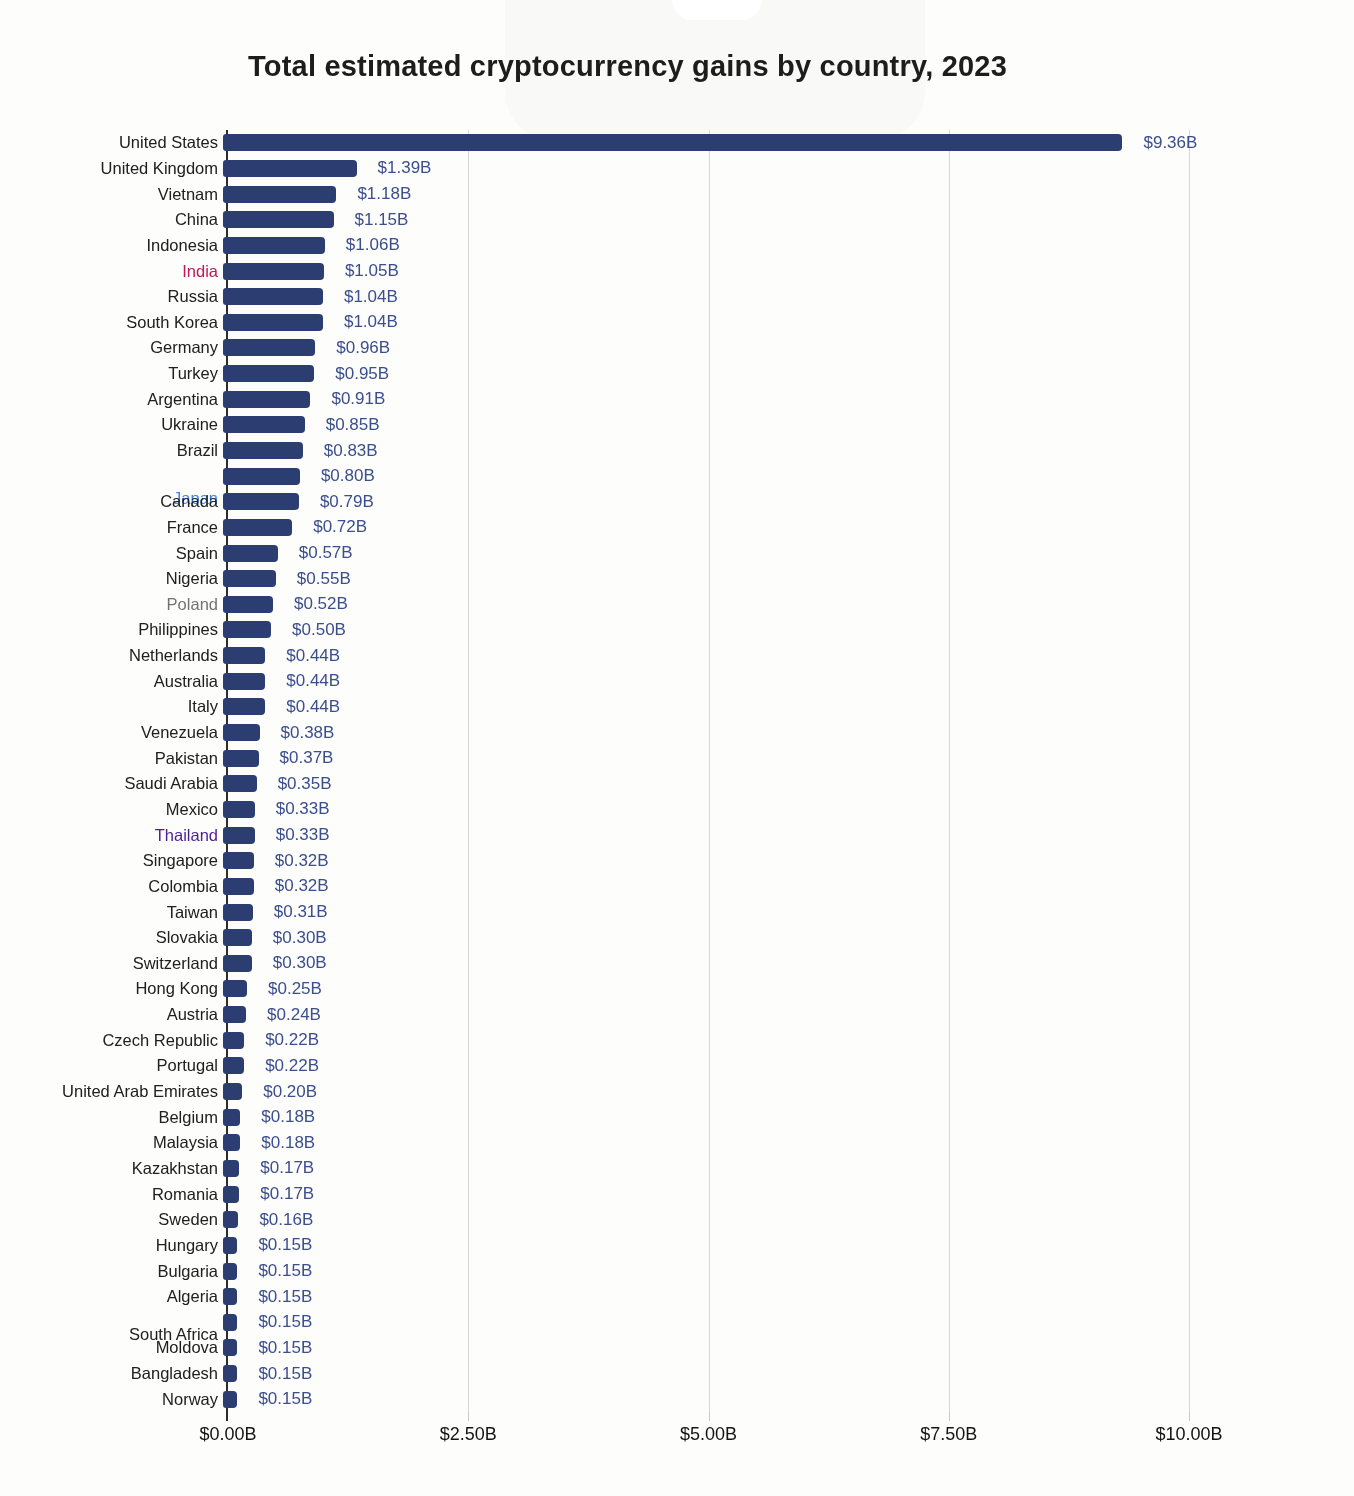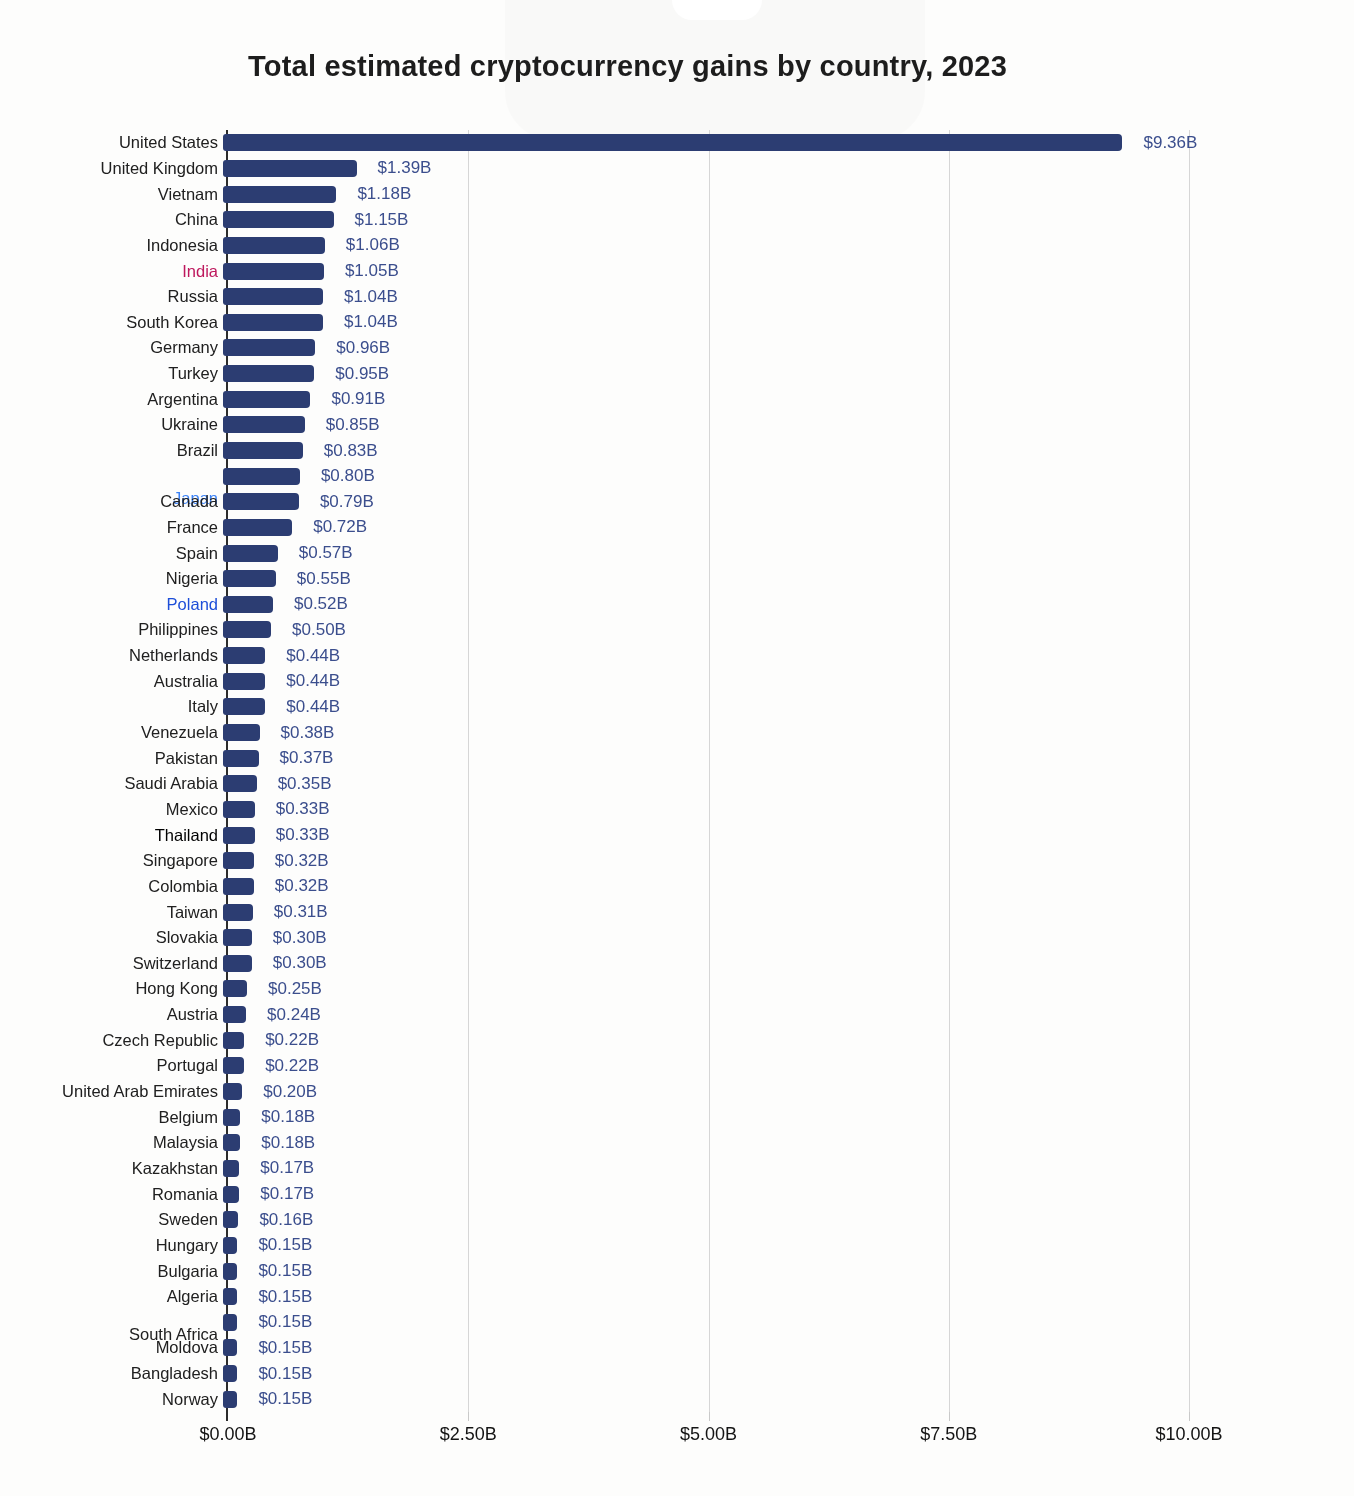--- a/index.html
+++ b/index.html
@@ -277,21 +277,21 @@
           </div>
         </div>
         <div class="bar-row">
           <div class="country-label" style="color: rgb(32, 32, 32);">Nigeria</div>
           <div class="bar-track">
             <div class="value-bar" style="width: 52.855px; background: rgb(44, 61, 114);"></div>
             <div class="value-label" style="color: rgb(59, 78, 141);">$0.55B</div>
           </div>
         </div>
         <div class="bar-row">
-          <div class="country-label" style="color: #1d4ed8; padding-left: 28px;">Poland</div>
+          <div class="country-label" style="color: #737373; padding-left: 28px;">Poland</div>
           <div class="bar-track">
             <div class="value-bar" style="width: 49.972px; background: rgb(44, 61, 114);"></div>
             <div class="value-label" style="color: rgb(59, 78, 141);">$0.52B</div>
           </div>
         </div>
         <div class="bar-row">
           <div class="country-label" style="color: rgb(32, 32, 32);">Philippines</div>
           <div class="bar-track">
             <div class="value-bar" style="width: 48.05px; background: rgb(44, 61, 114);"></div>
             <div class="value-label" style="color: rgb(59, 78, 141);">$0.50B</div>
@@ -340,21 +340,21 @@
           </div>
         </div>
         <div class="bar-row">
           <div class="country-label" style="color: rgb(32, 32, 32);">Mexico</div>
           <div class="bar-track">
             <div class="value-bar" style="width: 31.713px; background: rgb(44, 61, 114);"></div>
             <div class="value-label" style="color: rgb(59, 78, 141);">$0.33B</div>
           </div>
         </div>
         <div class="bar-row">
-          <div class="country-label" style="color: #000000;">Thailand</div>
+          <div class="country-label" style="color: #4c1d95;">Thailand</div>
           <div class="bar-track">
             <div class="value-bar" style="width: 31.713px; background: rgb(44, 61, 114);"></div>
             <div class="value-label" style="color: rgb(59, 78, 141);">$0.33B</div>
           </div>
         </div>
         <div class="bar-row">
           <div class="country-label" style="color: rgb(32, 32, 32);">Singapore</div>
           <div class="bar-track">
             <div class="value-bar" style="width: 30.752px; background: rgb(44, 61, 114);"></div>
             <div class="value-label" style="color: rgb(59, 78, 141);">$0.32B</div>

